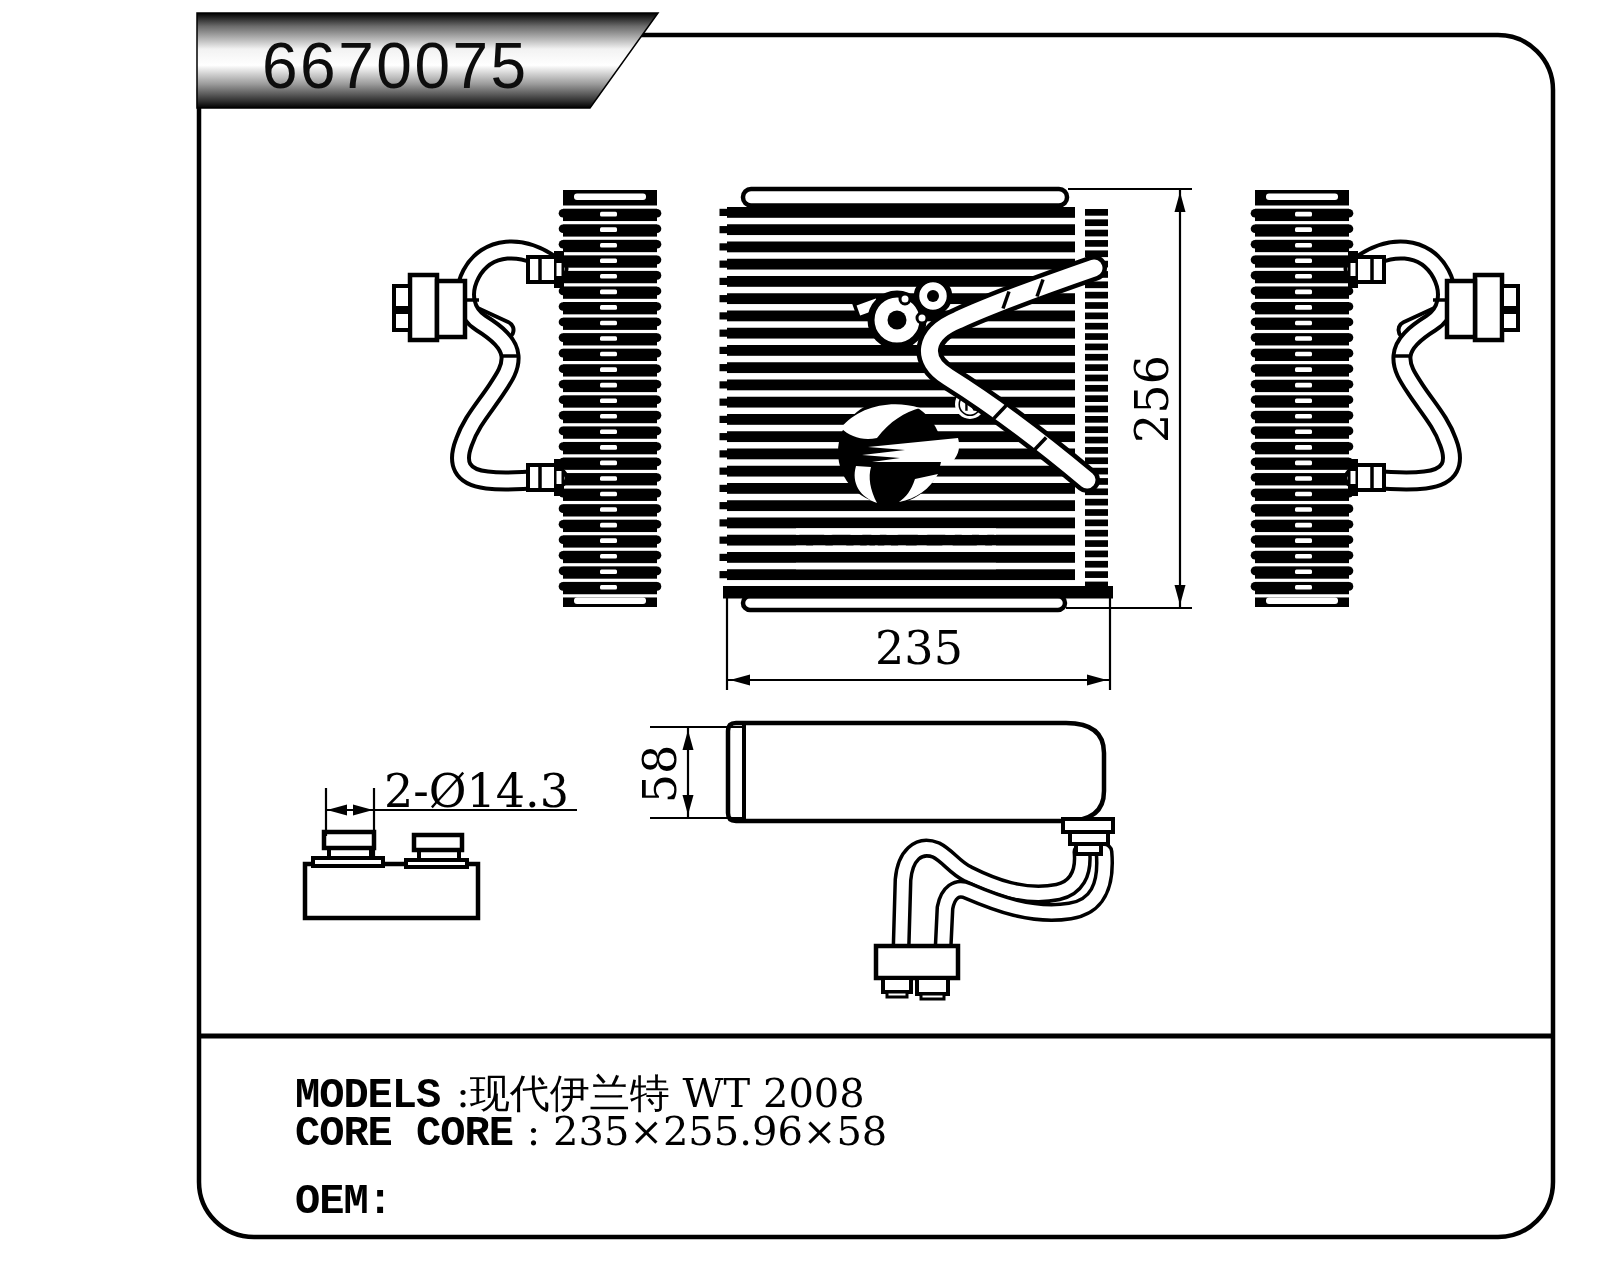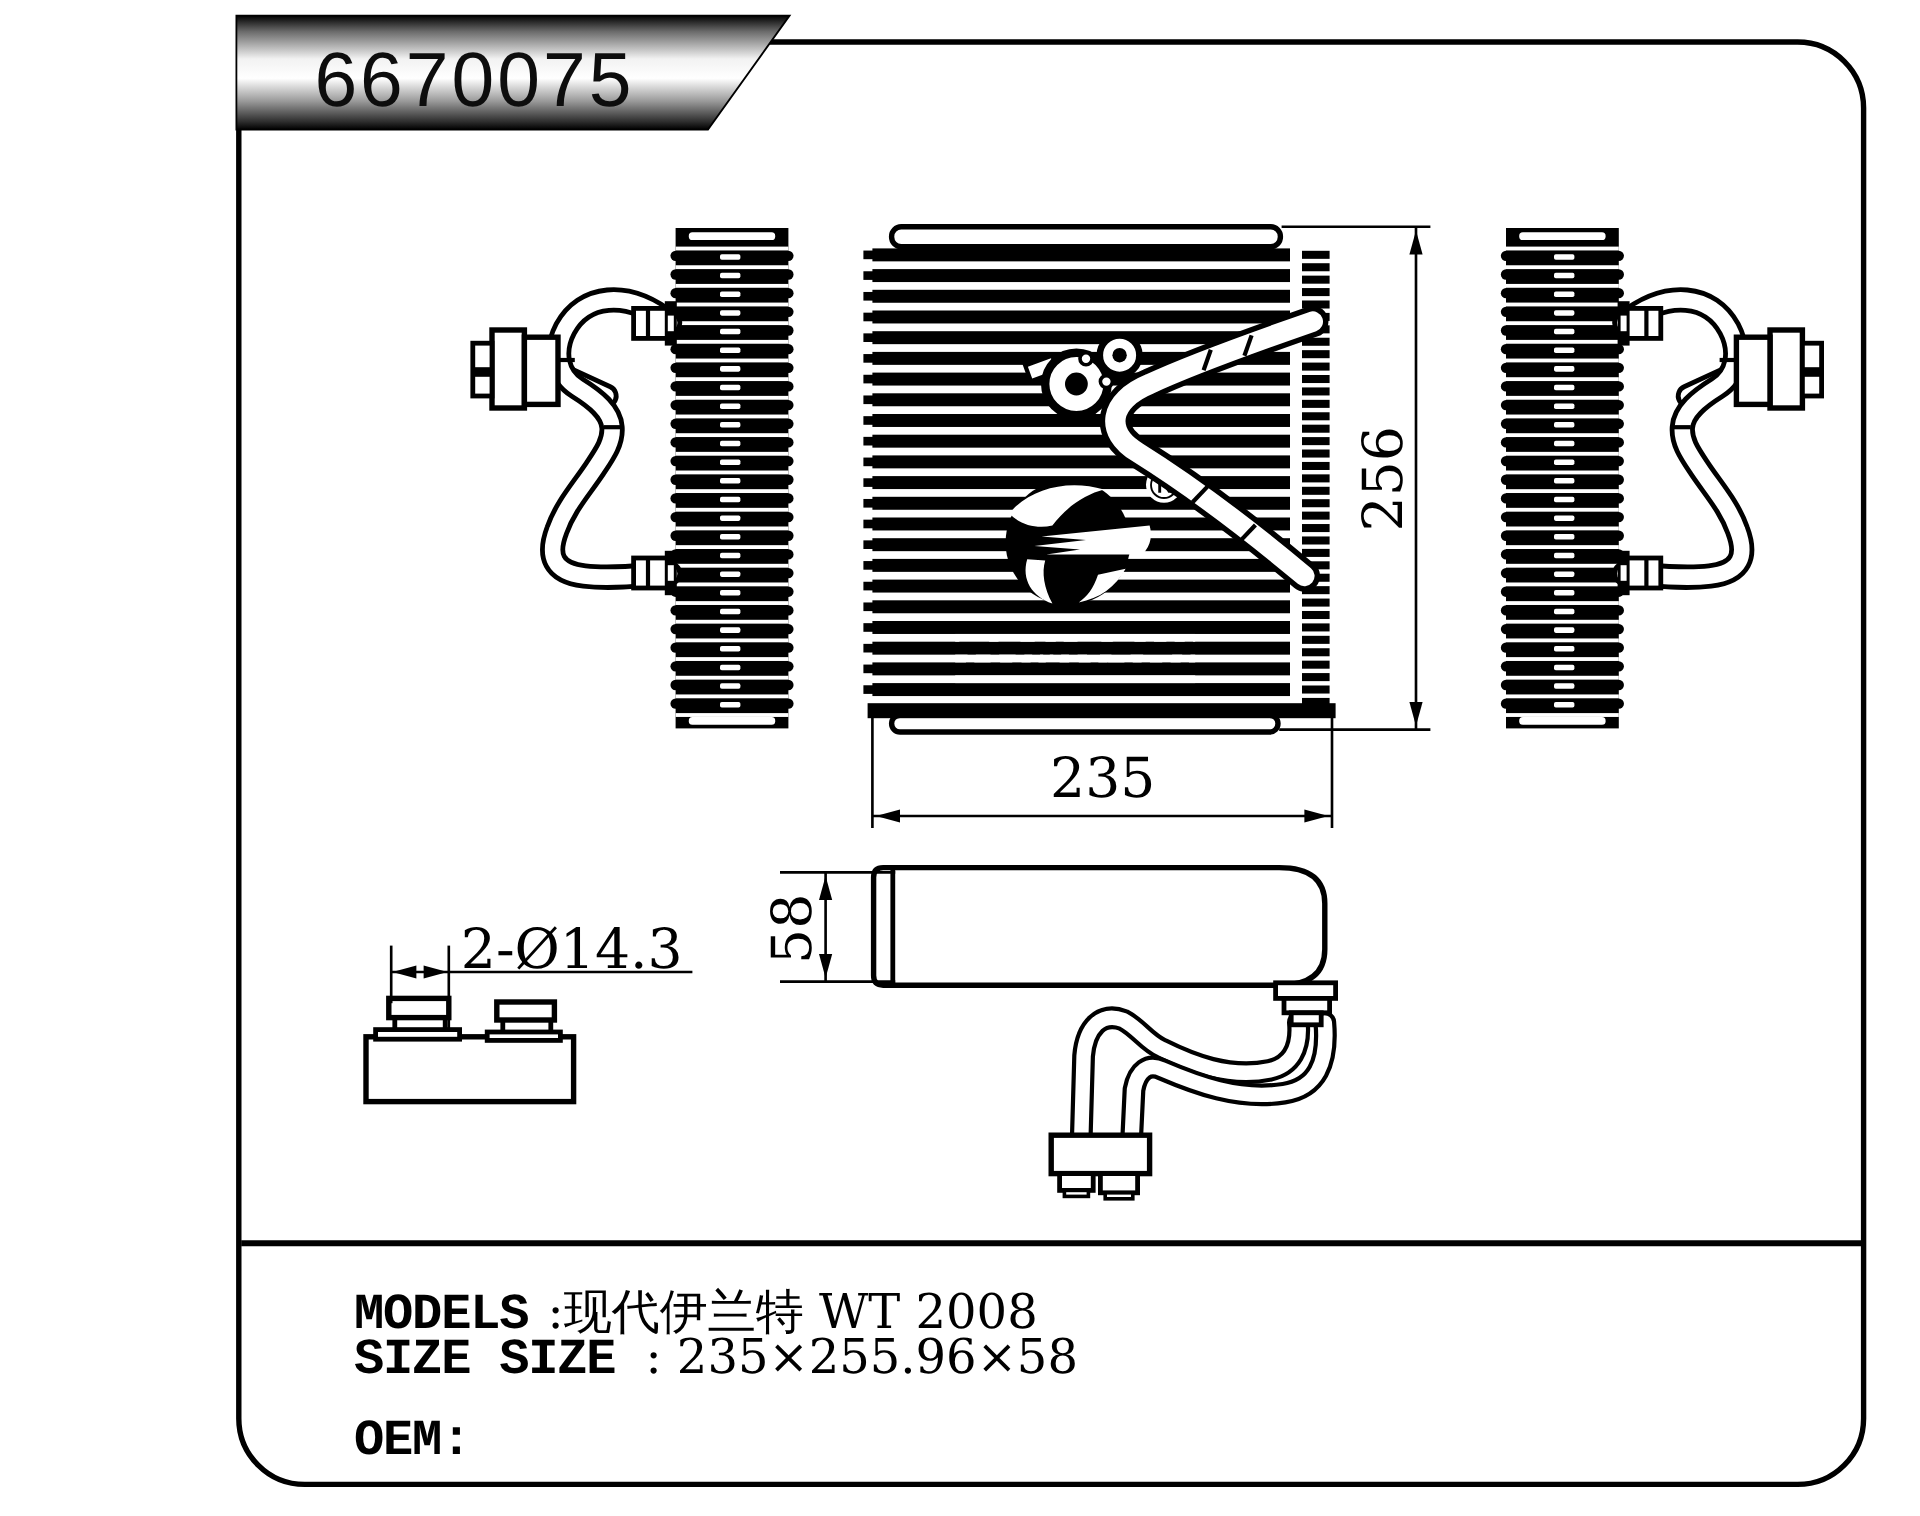--- a/index.html
+++ b/index.html
@@ -14,21 +14,21 @@
   .pb3{fill:none;stroke:#000;stroke-width:19;stroke-linecap:round;stroke-linejoin:round}
   .pw3{fill:none;stroke:#fff;stroke-width:12;stroke-linecap:round;stroke-linejoin:round}
   .ol{fill:#fff;stroke:#000;stroke-width:4.5}
   .ol4{fill:#fff;stroke:#000;stroke-width:4}
   .dimline{stroke:#000;stroke-width:2.2;fill:none}
   .dimtxt{font-family:"DejaVu Serif",serif;font-size:46px;fill:#000}
   .tick{stroke:#000;stroke-width:3.5;fill:none}
   
   .infoline{position:absolute;left:295px;white-space:nowrap;}
   .lbl{font-family:"Liberation Mono",monospace;font-weight:700;font-size:42px;color:#000;letter-spacing:-1px;}
-  .val{font-family:"DejaVu Serif",serif;font-size:40px;color:#000;margin-left:25px;}
+  .val{font-family:"DejaVu Serif",serif;font-size:40px;color:#000;margin-left:14px;}
   .logo-txt{font-family:"DejaVu Sans",sans-serif;font-weight:800;font-style:italic;
             font-size:37px;letter-spacing:1.5px;fill:#000}
   .banner-txt{font-family:"Liberation Sans",sans-serif;font-size:64px;letter-spacing:2.5px;fill:#0d0d0d}
   .reg-txt{font-family:"DejaVu Sans",sans-serif;font-size:32px;fill:#000}
 </style>
 </head>
 <body>
 
 <div id="stage">
 <svg id="art" width="1600" height="1263" viewBox="0 0 1600 1263" xmlns="http://www.w3.org/2000/svg" xmlns:xlink="http://www.w3.org/1999/xlink">
@@ -372,18 +372,18 @@
   <g>
     <polygon points="197,13 658,13 590,108 197,108" fill="url(#bannerGrad)" stroke="#000" stroke-width="1.5"></polygon>
     <text class="banner-txt" x="262" y="88">6670075</text>
   </g>
 </svg>
 
 <div class="infoline" style="top:1066px">
   <span class="lbl">MODELS</span><span class="val" style="margin-left:16px">:现代伊兰特 WT 2008</span>
 </div>
 <div class="infoline" style="top:1108px">
-  <span class="lbl">SIZE SIZE</span><span class="val">: 235×255.96×58</span>
+  <span class="lbl">CORE CORE</span><span class="val">: 235×255.96×58</span>
 </div>
 <div class="infoline" style="top:1176px">
   <span class="lbl">OEM:</span><span class="val"></span>
 </div>
 </div>
 
 </body></html>

